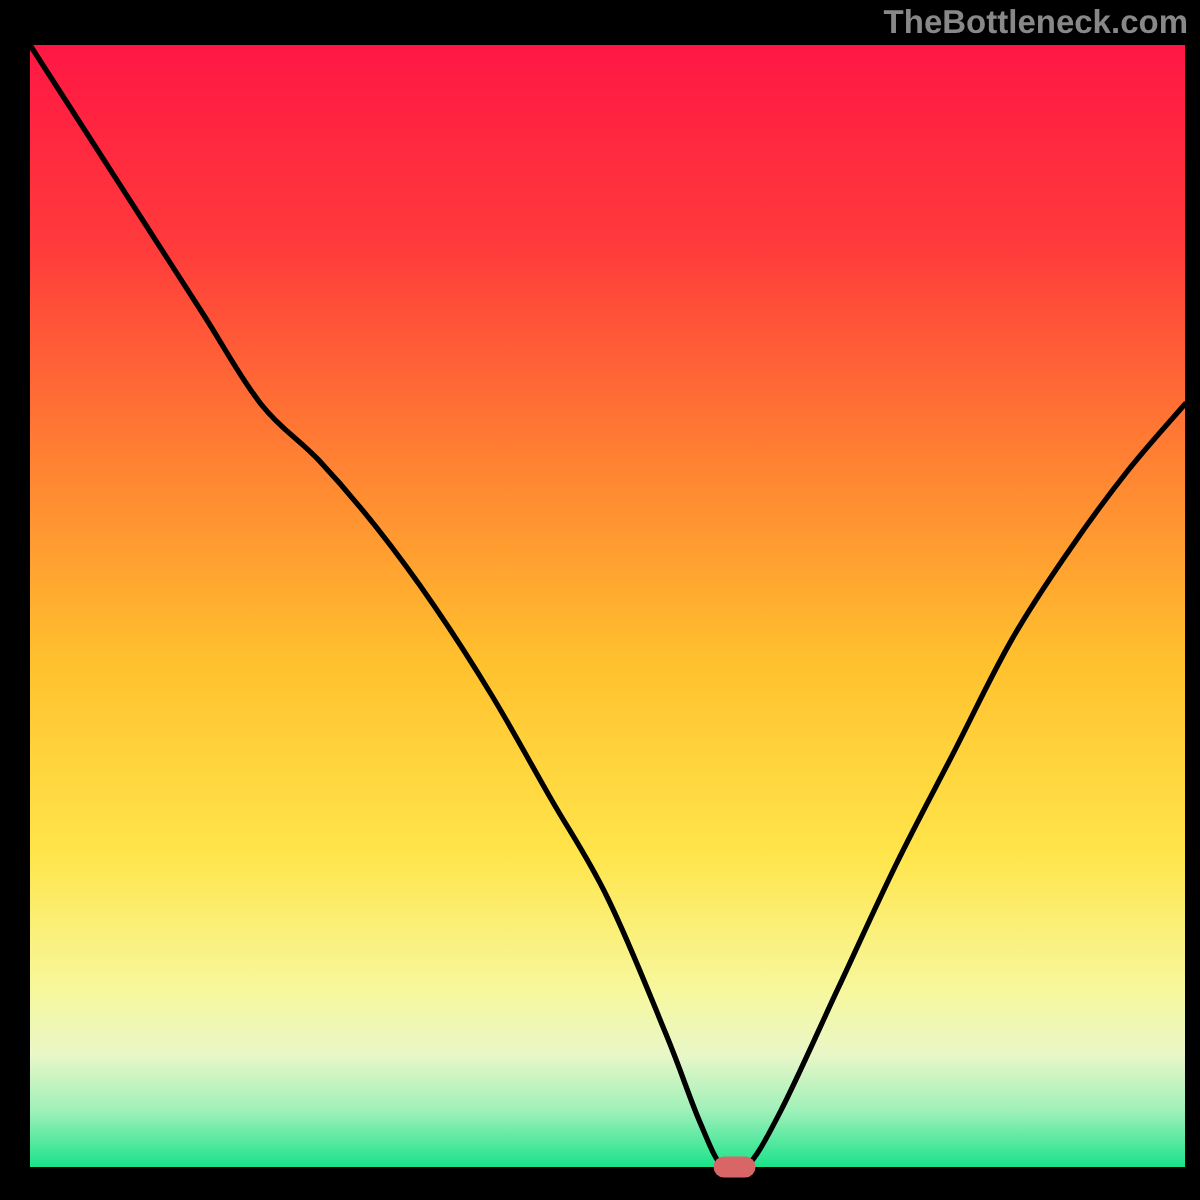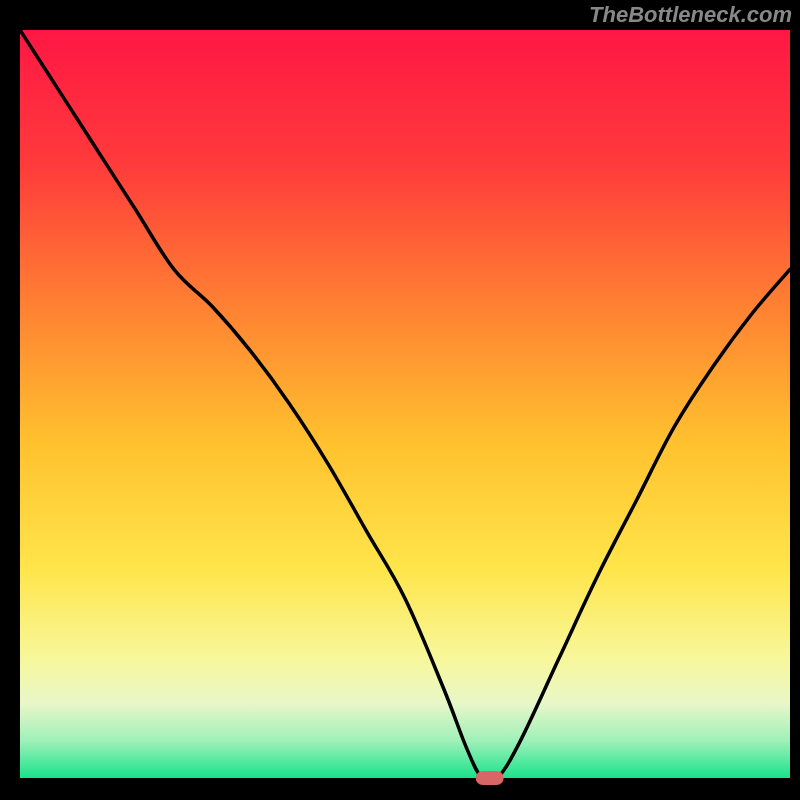--- a/index.html
+++ b/index.html
@@ -8,21 +8,20 @@
     width: 800px;
     height: 800px;
     background: #000;
     overflow: hidden;
   }
   .container {
     position: relative;
     width: 800px;
     height: 588px;
     background: #000;
-    font-style: italic;
   }
   .watermark {
     position: absolute;
     top: 2px;
     right: 8px;
     font-family: Arial, Helvetica, sans-serif;
     font-size: 22px;
     font-weight: bold;
     color: #888;
     z-index: 10;

